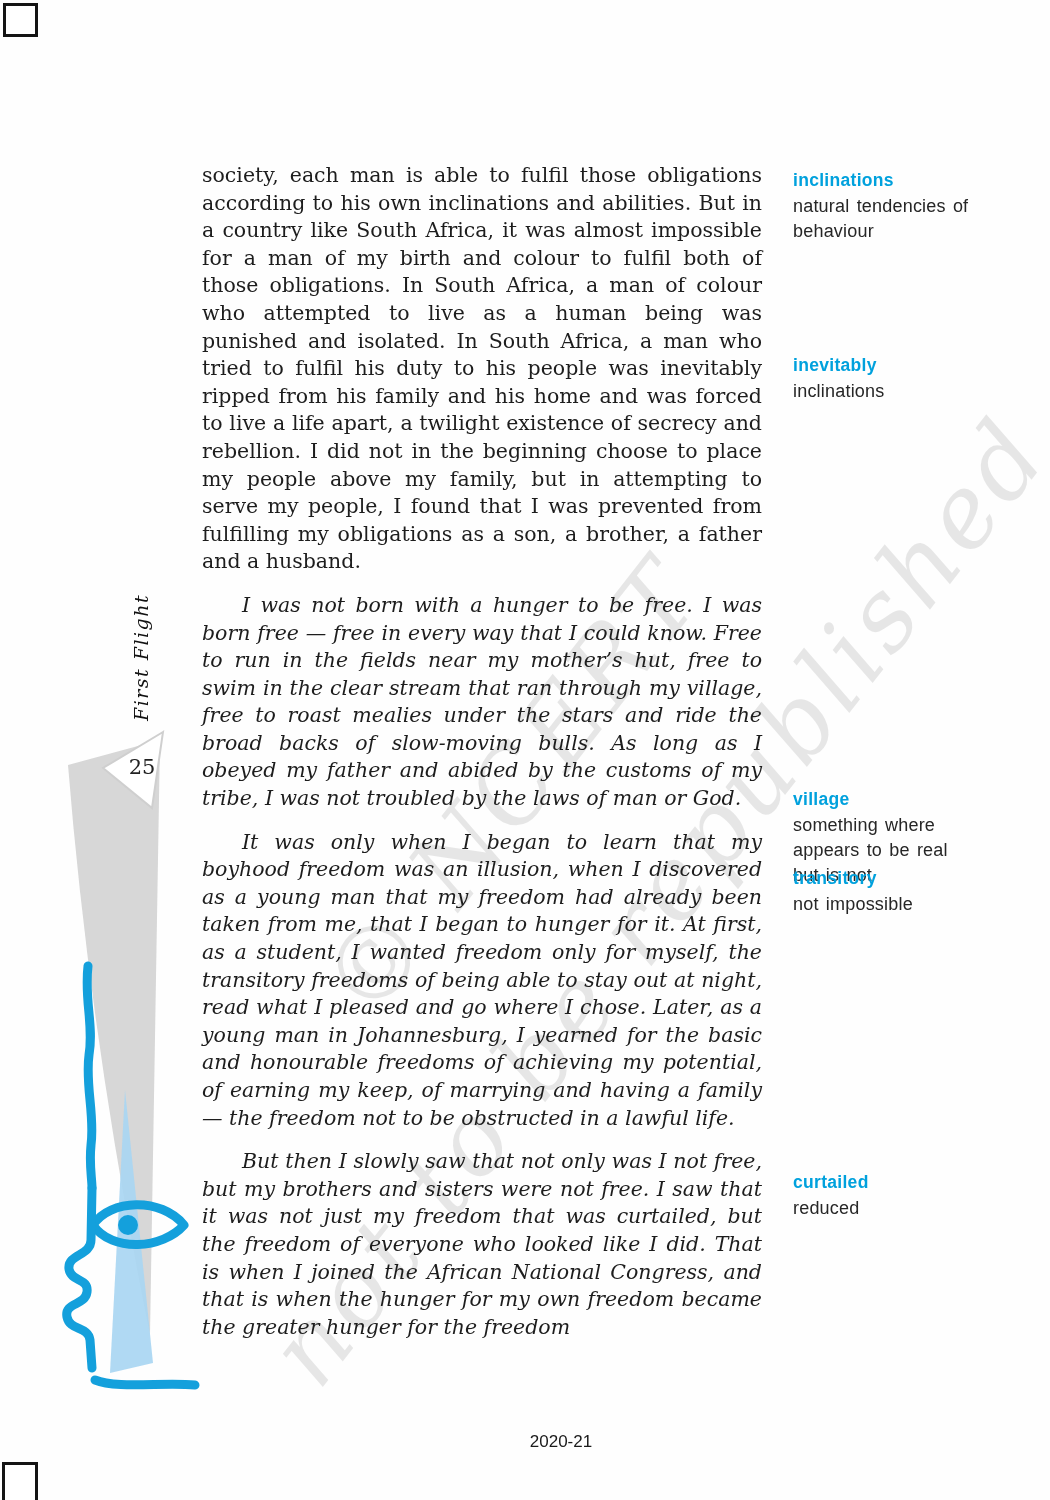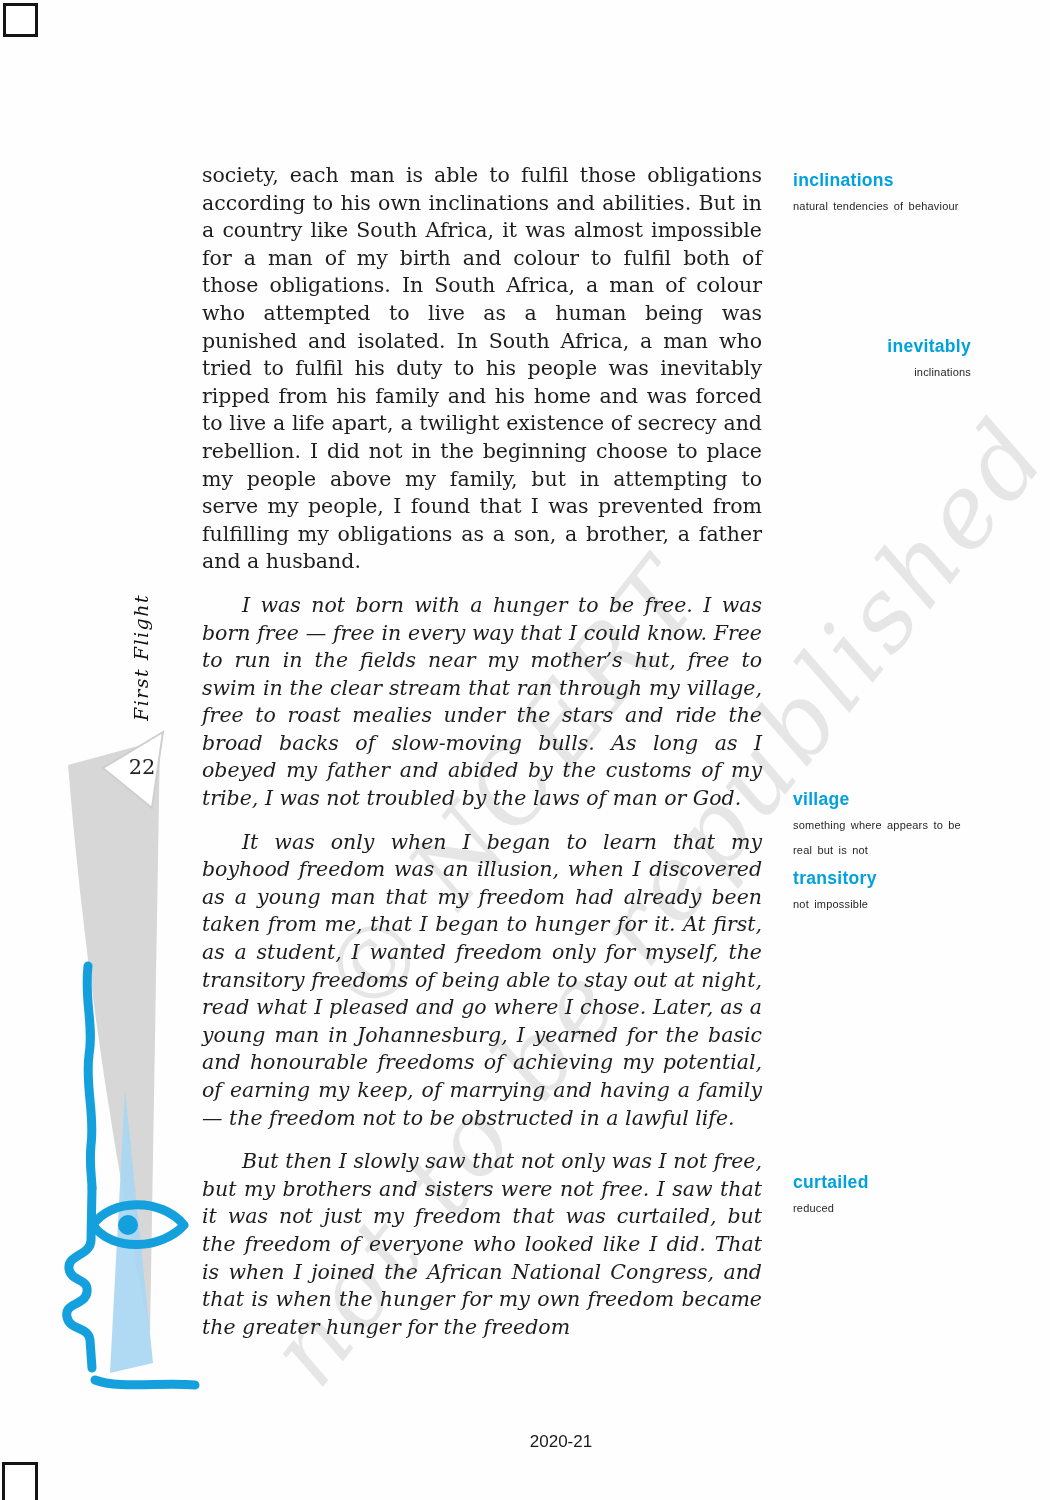--- a/index.html
+++ b/index.html
@@ -33,21 +33,21 @@
   .body-text p { margin:16px; }
   .body-text p.indent { text-indent:40px;font-style:italic; }
 
   
   .glossary { position:absolute; left:0; top:0; width:100%; height:100%; pointer-events:none;padding-left:18px; }
   .gloss {
     position:absolute; left:793px; width:178px;
     font-family:"Liberation Sans", sans-serif;
   }
   .gloss .term { color:#00a1dd; font-weight:bold; font-size:17.5px; margin:0 0 3px 0; letter-spacing:0.3px; }
-  .gloss .def  { color:#262626; font-size:11px; line-height:25px; letter-spacing:0.2px; word-spacing:2px; }
+  .gloss .def  { color:#262626; font-size:18px; line-height:25px; letter-spacing:0.2px; word-spacing:2px; }
 
   
   .book-title {
     position:absolute; left:80px; top:649px; width:122px;
     transform:rotate(-90deg); transform-origin:center;
     font-family:"DejaVu Serif", serif; font-style:italic;
     font-size:19px; color:#111; letter-spacing:1.5px; text-align:center;
     white-space:nowrap;
   }
 
@@ -91,35 +91,35 @@
     <path d="M 38 505 C 55 479 106 477 129 505 C 108 529 57 533 38 505 Z" fill="none" stroke="#14a0dc" stroke-width="9" stroke-linejoin="round"></path>
     <circle cx="73" cy="505" r="10" fill="#14a0dc"></circle>
 
     <path d="M 37 468 L 36 520 C 36 536 12 534 14 549 C 16 562 34 558 32 572 C 30 586 9 582 12 597 C 15 611 33 606 35 620 L 37 648" fill="none" stroke="#14a0dc" stroke-width="9" stroke-linecap="round" stroke-linejoin="round"></path>
 
     <path d="M 40 660 C 62 669 108 662 140 665" fill="none" stroke="#14a0dc" stroke-width="9" stroke-linecap="round"></path>
   </svg>
 
   <div class="book-title">First Flight</div>
 
-  <div class="page-num">22</div>
+  <div class="page-num">25</div>
 
   <div class="body-text">
       <p class="">society, each man is able to fulfil those obligations according to his own inclinations and abilities. But in a country like South Africa, it was almost impossible for a man of my birth and colour to fulfil both of those obligations. In South Africa, a man of colour who attempted to live as a human being was punished and isolated. In South Africa, a man who tried to fulfil his duty to his people was inevitably ripped from his family and his home and was forced to live a life apart, a twilight existence of secrecy and rebellion. I did not in the beginning choose to place my people above my family, but in attempting to serve my people, I found that I was prevented from fulfilling my obligations as a son, a brother, a father and a husband.</p>
       <p class="indent">I was not born with a hunger to be free. I was born free — free in every way that I could know. Free to run in the fields near my mother’s hut, free to swim in the clear stream that ran through my village, free to roast mealies under the stars and ride the broad backs of slow-moving bulls. As long as I obeyed my father and abided by the customs of my tribe, I was not troubled by the laws of man or God.</p>
       <p class="indent">It was only when I began to learn that my boyhood freedom was an illusion, when I discovered as a young man that my freedom had already been taken from me, that I began to hunger for it. At first, as a student, I wanted freedom only for myself, the transitory freedoms of being able to stay out at night, read what I pleased and go where I chose. Later, as a young man in Johannesburg, I yearned for the basic and honourable freedoms of achieving my potential, of earning my keep, of marrying and having a family — the freedom not to be obstructed in a lawful life.</p>
       <p class="indent">But then I slowly saw that not only was I not free, but my brothers and sisters were not free. I saw that it was not just my freedom that was curtailed, but the freedom of everyone who looked like I did. That is when I joined the African National Congress, and that is when the hunger for my own freedom became the greater hunger for the freedom</p>
     </div>
 
   <div class="glossary">
       <div class="gloss" style="top: 170px;">
         <div class="term">inclinations</div>
         <div class="def">natural tendencies of behaviour</div>
       </div>
-      <div class="gloss" style="top: 336px; text-align: right;">
+      <div class="gloss" style="top: 355px;">
         <div class="term">inevitably</div>
         <div class="def">inclinations</div>
       </div>
       <div class="gloss" style="top: 789px;">
         <div class="term">village</div>
         <div class="def">something where appears to be real but is not</div>
       </div>
       <div class="gloss" style="top: 868px;">
         <div class="term">transitory</div>
         <div class="def">not impossible</div>

